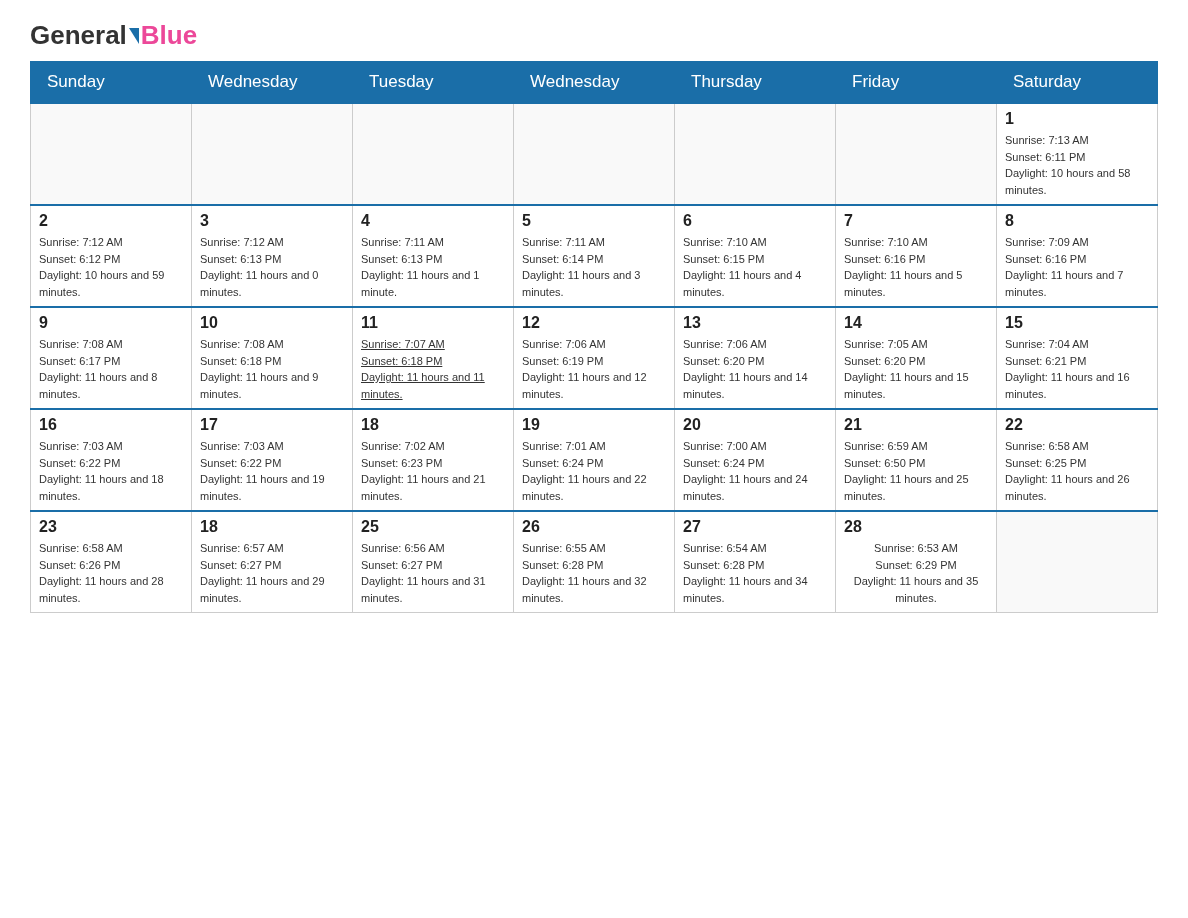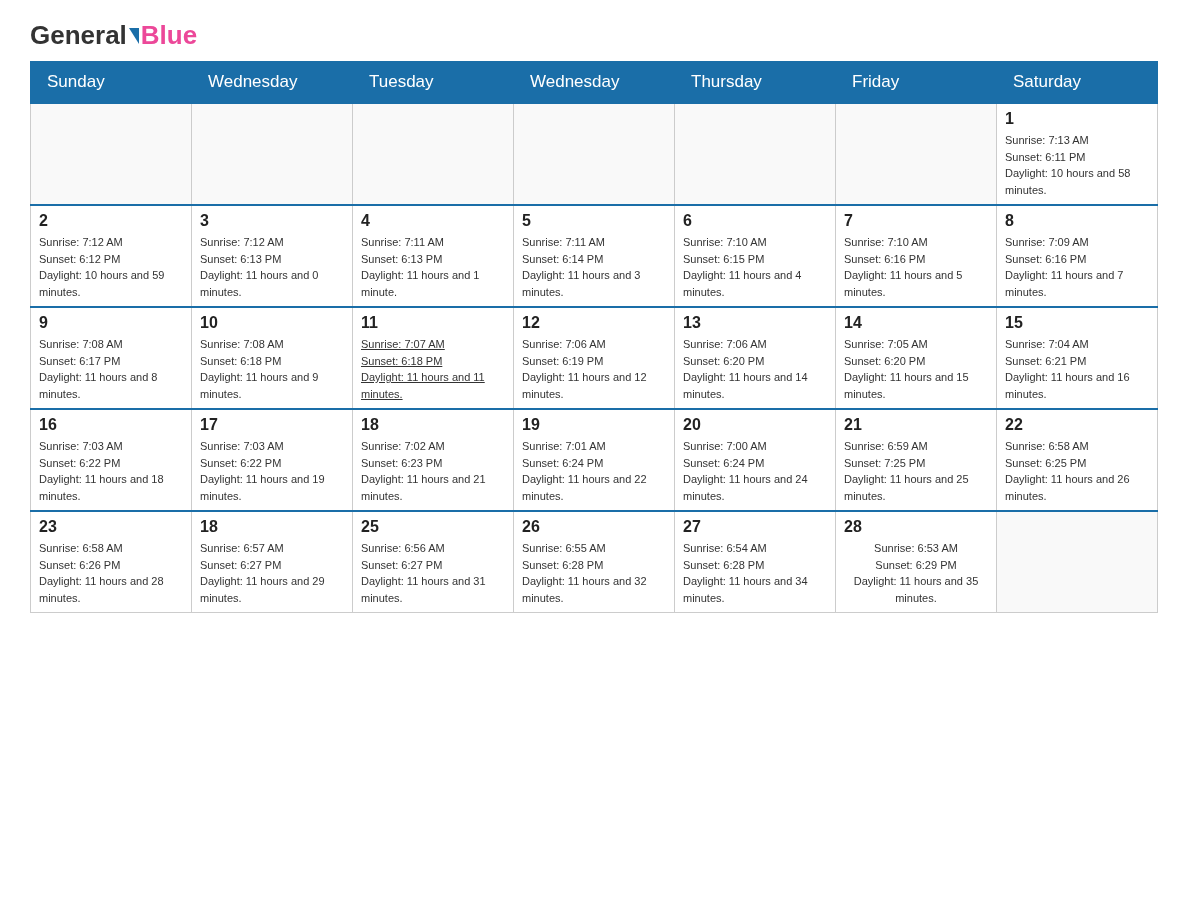--- a/index.html
+++ b/index.html
@@ -255,21 +255,21 @@
         </td>
         <td>
           <div class="day-number">20</div>
           <div class="day-info" style="white-space: pre-line;">Sunrise: 7:00 AM
 Sunset: 6:24 PM
 Daylight: 11 hours and 24 minutes.</div>
         </td>
         <td>
           <div class="day-number">21</div>
           <div class="day-info" style="white-space: pre-line;">Sunrise: 6:59 AM
-Sunset: 7:25 PM
+Sunset: 6:50 PM
 Daylight: 11 hours and 25 minutes.</div>
         </td>
         <td>
           <div class="day-number">22</div>
           <div class="day-info" style="white-space: pre-line;">Sunrise: 6:58 AM
 Sunset: 6:25 PM
 Daylight: 11 hours and 26 minutes.</div>
         </td>
       </tr>
       <tr>

